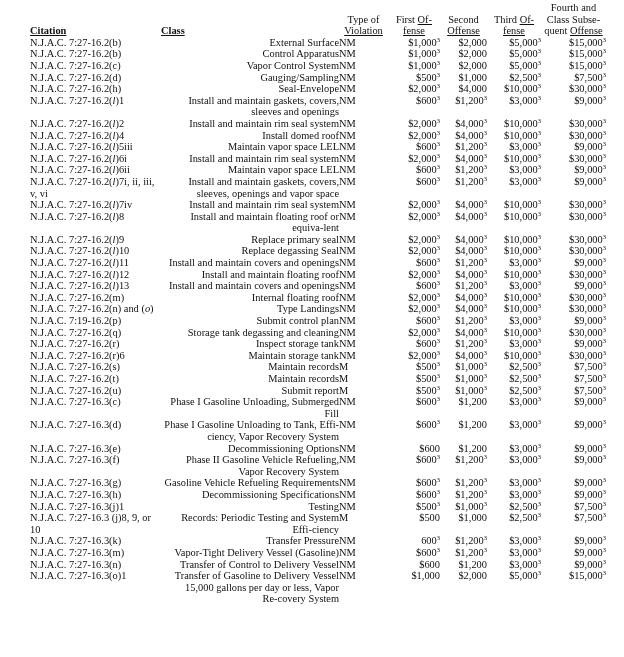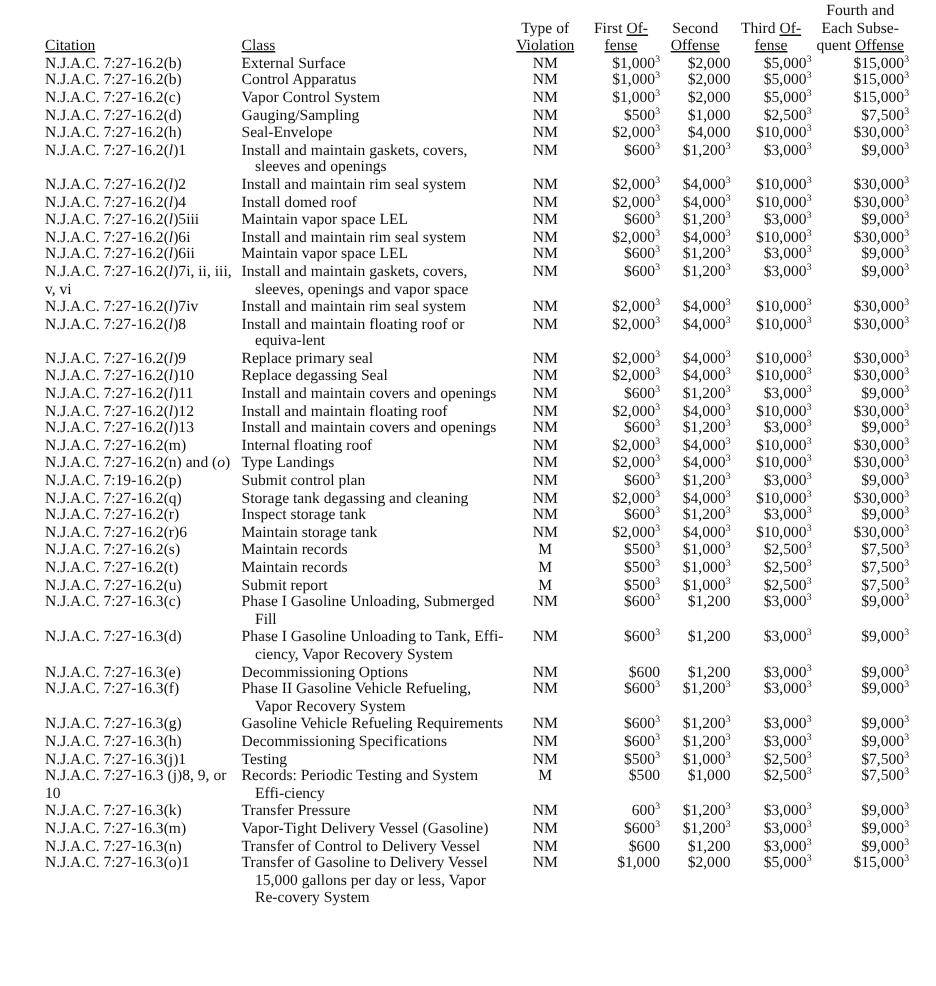--- a/index.html
+++ b/index.html
@@ -15,26 +15,26 @@
     col.c-typ { width: 49px; }
     col.c-f1 { width: 52px; }
     col.c-f2 { width: 47px; }
     col.c-f3 { width: 54px; }
     col.c-f4 { width: 65px; }
     col.c-pad { width: 18px; }
     td, th { padding: 0; vertical-align: top; font-weight: normal; }
     th { vertical-align: bottom; line-height: 11.6px; }
     .cit { padding-left: 30px; }
     .cls { padding-left: 0; }
-    .cls .wrap { display: block; padding-left: 9px; text-indent: -9px; }
-    .typ { text-align: center; }
+    .cls .wrap { display: block; padding-left: 9px; text-indent: -9px; text-align: right; }
+    .typ { }
     .num { text-align: right; white-space: nowrap; }
     .u { text-decoration: underline; }
     sup { font-size: 6.5px; line-height: 0; vertical-align: 4px; }
-    th.left { text-align: left; }
+    th.left { text-align: left; font-weight: bold; }
     th.center { text-align: center; }
     th.right { text-align: center; }
     tr.row td { padding-top: 0; }
     .cit .wrapc { display: block; }
   </style>
 </head>
 <body>
 
 <div id="doc">
   <table>
@@ -63,21 +63,21 @@
         <th class="right">
           <span>Second</span><br>
           <span class="u">Offense</span>
         </th>
         <th class="right">
           <span>Third </span><span class="u">Of-</span><br>
           <span class="u">fense</span>
         </th>
         <th class="right">
           <span>Fourth and</span><br>
-          <span>Each Subse-</span><br>
+          <span>Class Subse-</span><br>
           <span>quent </span><span class="u">Offense</span>
         </th>
         <th></th>
       </tr>
     </thead>
     <tbody id="tbody">
         <tr class="row">
           <td class="cit">
             <span class="wrapc">N.J.A.C. 7:27-16.2(b)</span>
           </td>

